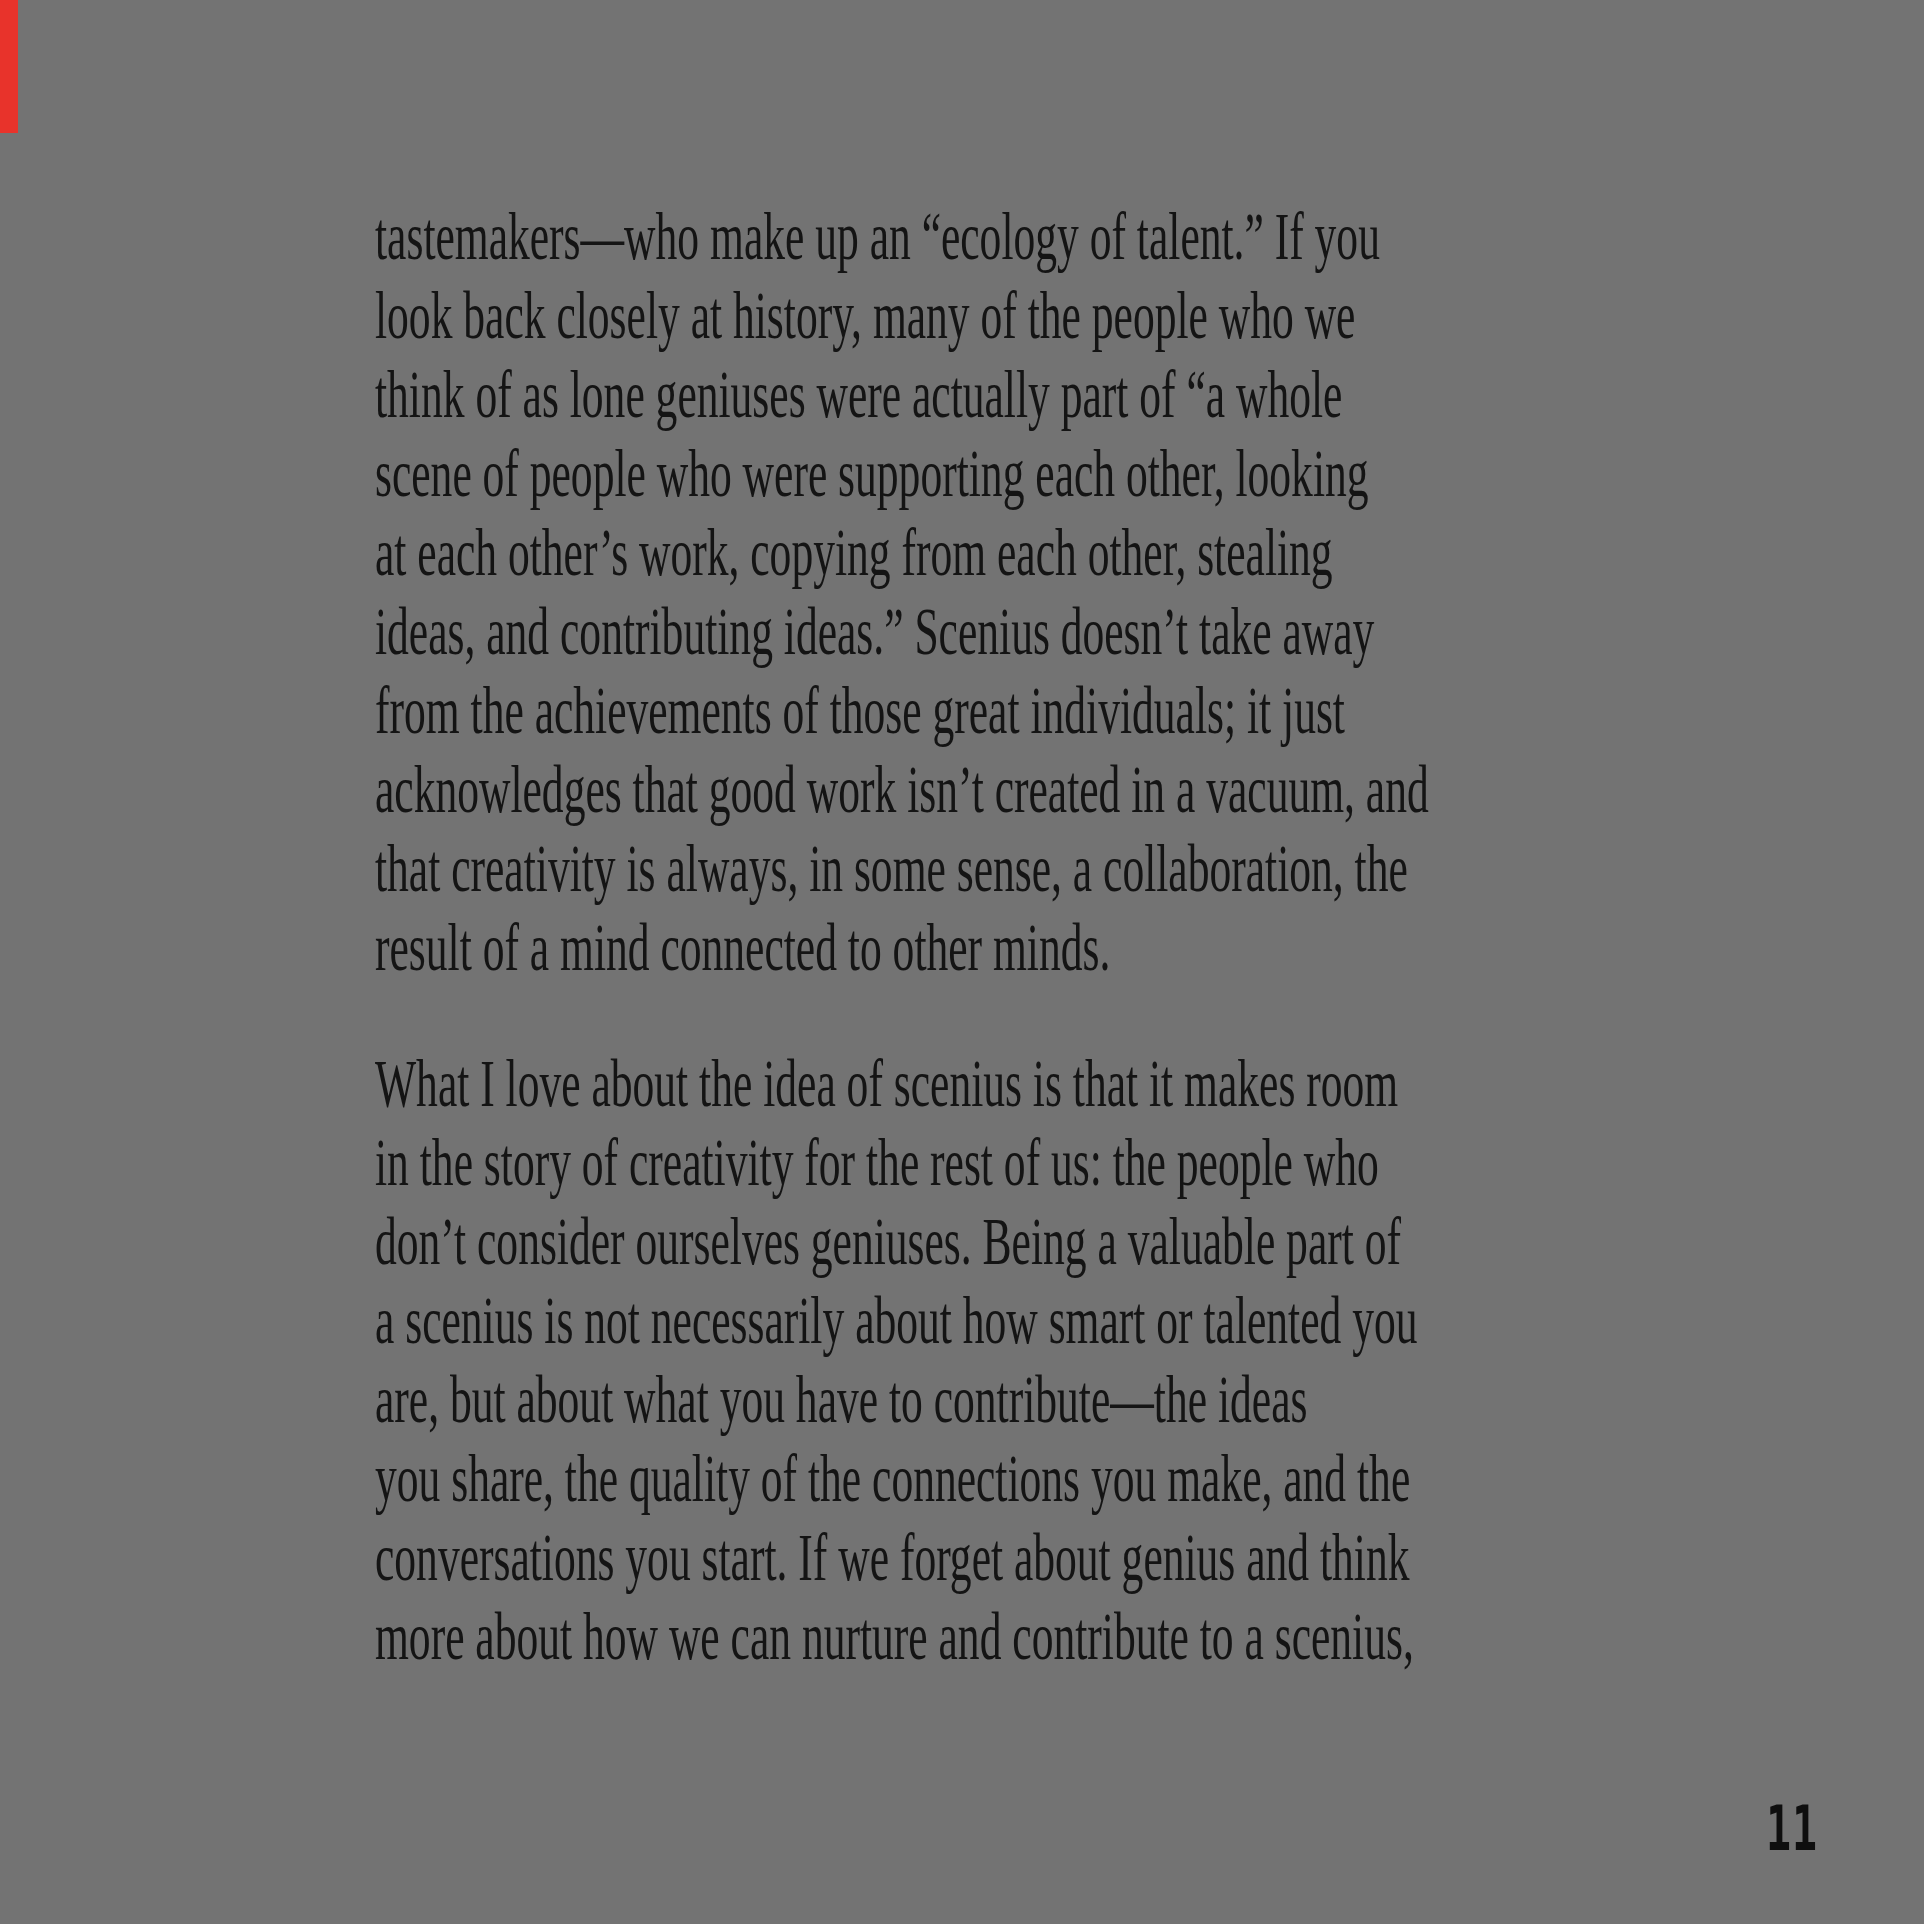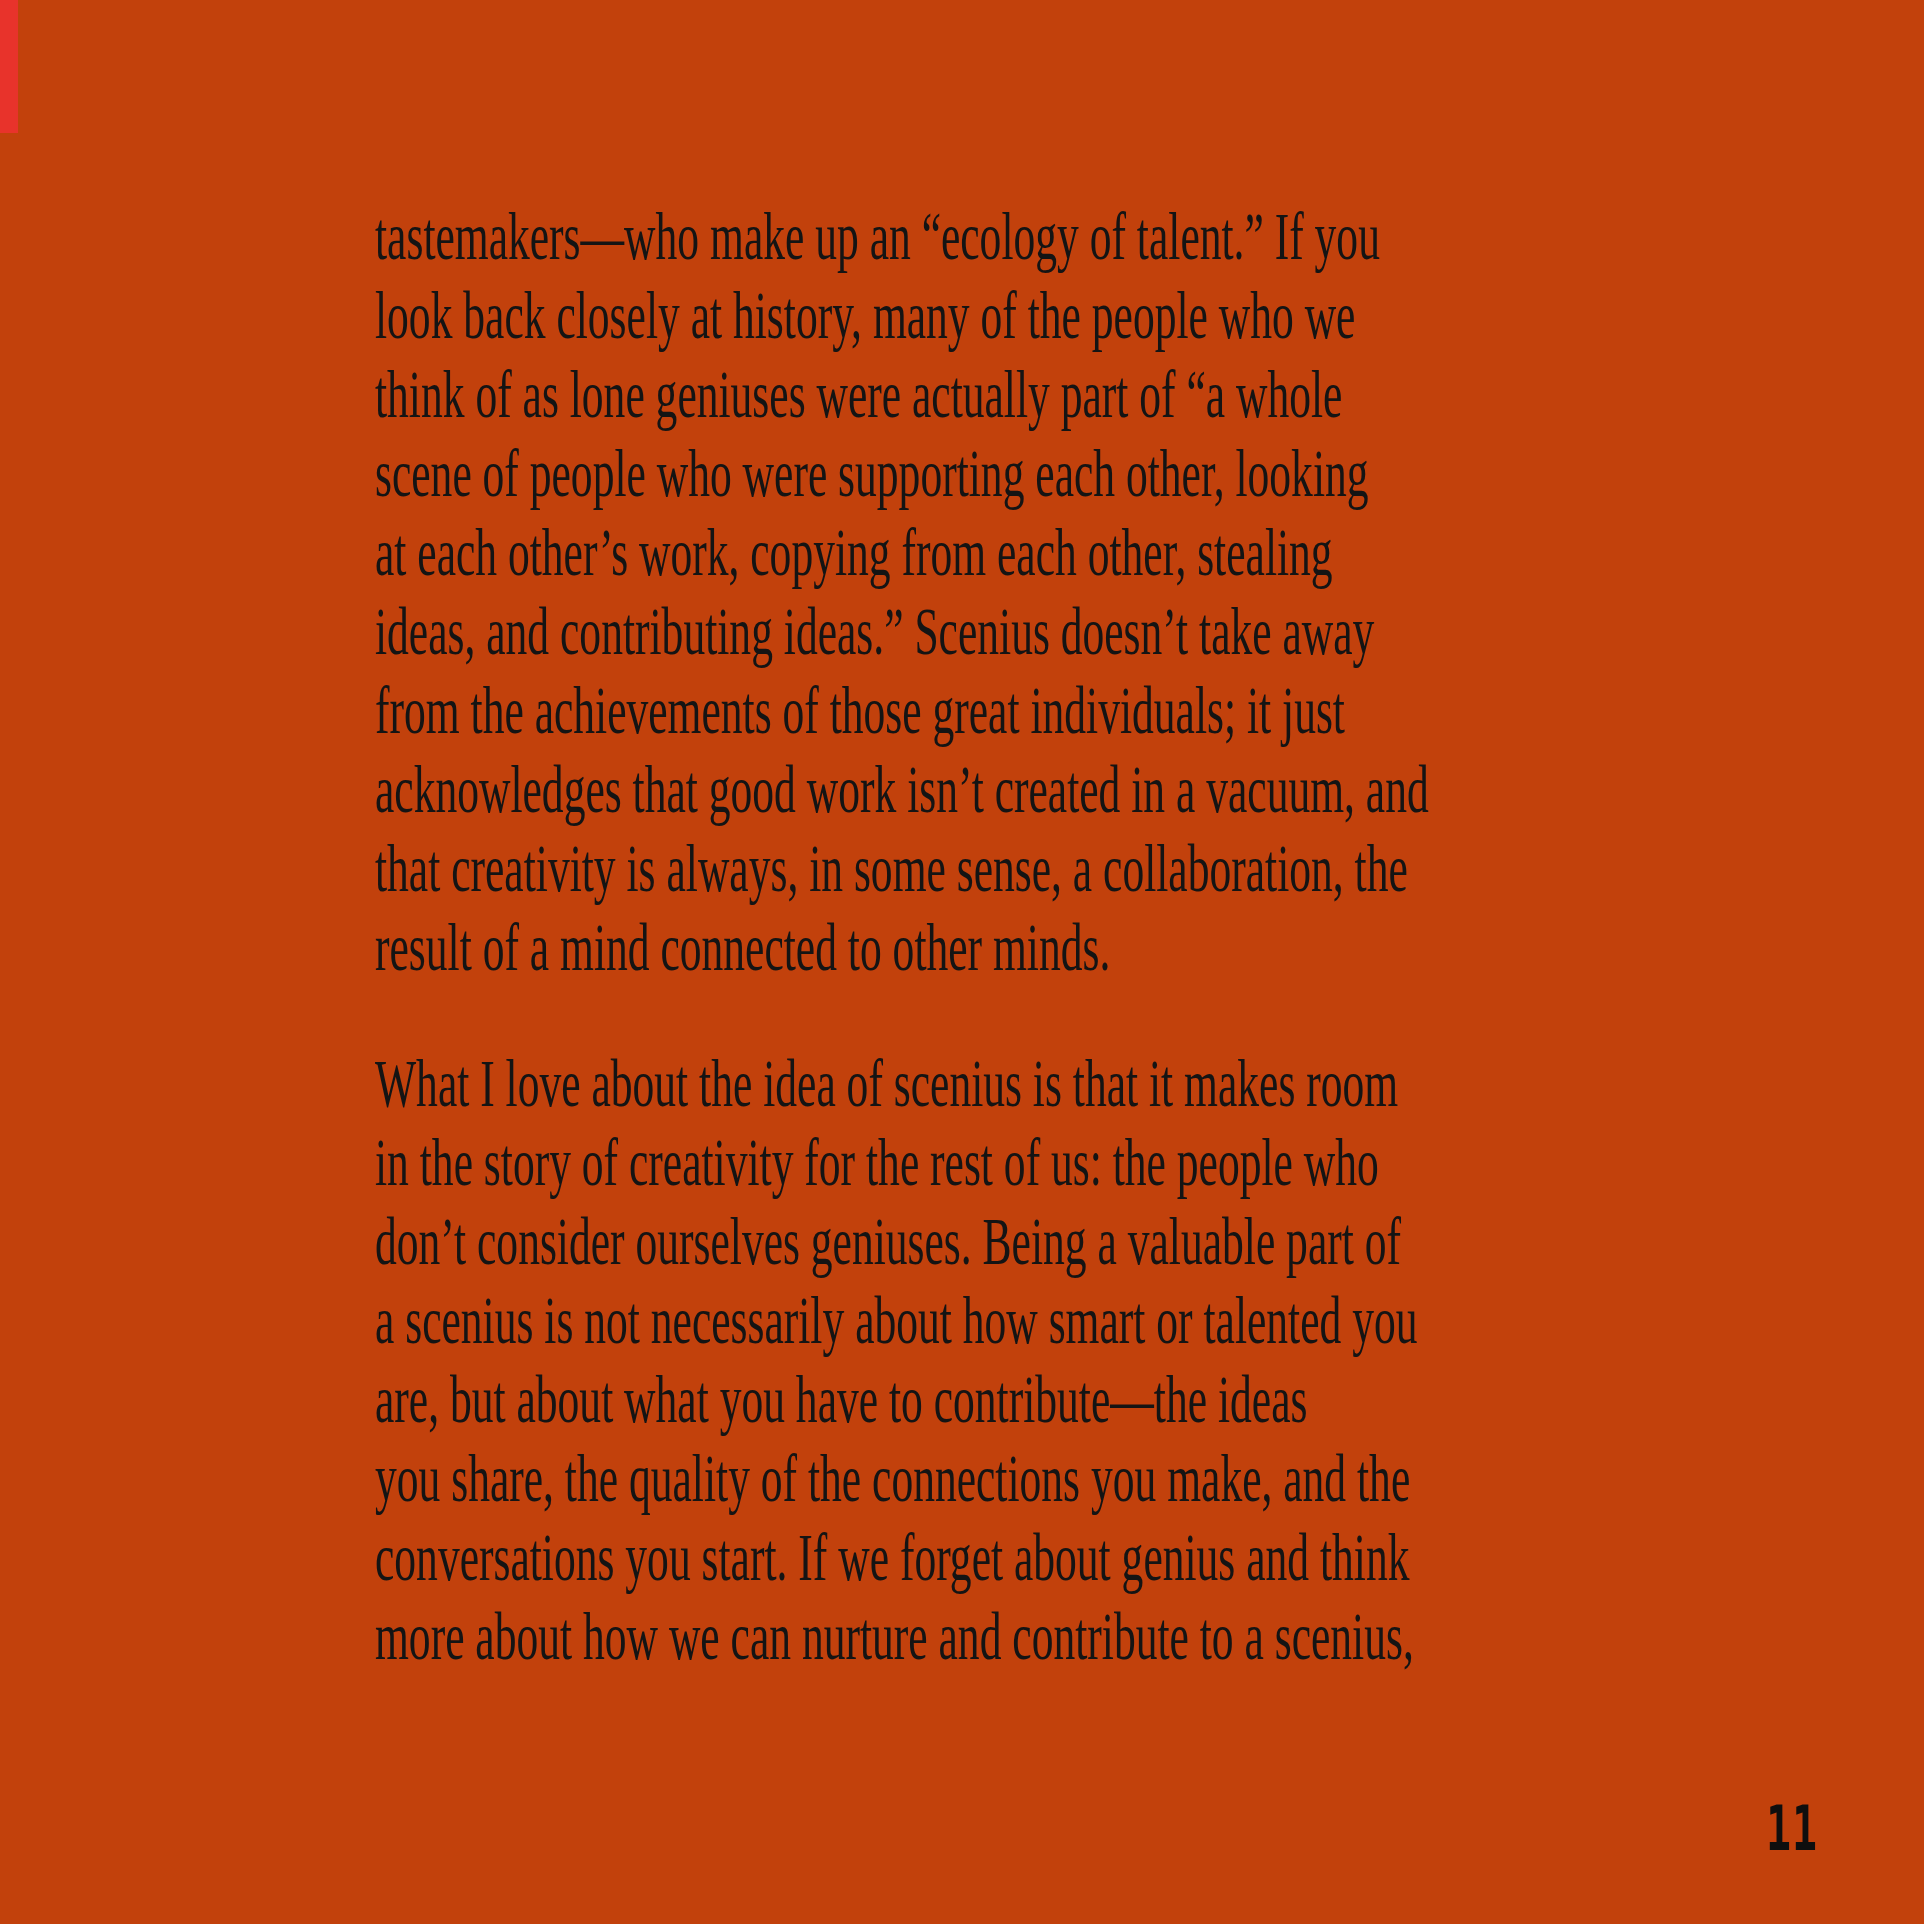--- a/index.html
+++ b/index.html
@@ -52,21 +52,21 @@
     letter-spacing: 1.6px;
     color: #0e0e0e;
     transform: scaleX(0.66);
     transform-origin: 0 0;
     white-space: pre;
   }
 </style>
 </head>
 <body>
 
-<div class="page" style="background: #c2410c; text-decoration: underline;">
+<div class="page" style="background: #737373; text-decoration: underline;">
   <div class="edge-artifact" style="background: rgb(232, 51, 43);"></div>
   <div class="text-block" style="color: rgb(20, 20, 20);">
       <div class="paragraph">
         <div class="line">tastemakers—who make up an “ecology of talent.” If you</div>
         <div class="line">look back closely at history, many of the people who we</div>
         <div class="line">think of as lone geniuses were actually part of “a whole</div>
         <div class="line">scene of people who were supporting each other, looking</div>
         <div class="line">at each other’s work, copying from each other, stealing</div>
         <div class="line">ideas, and contributing ideas.” Scenius doesn’t take away</div>
         <div class="line">from the achievements of those great individuals; it just</div>

